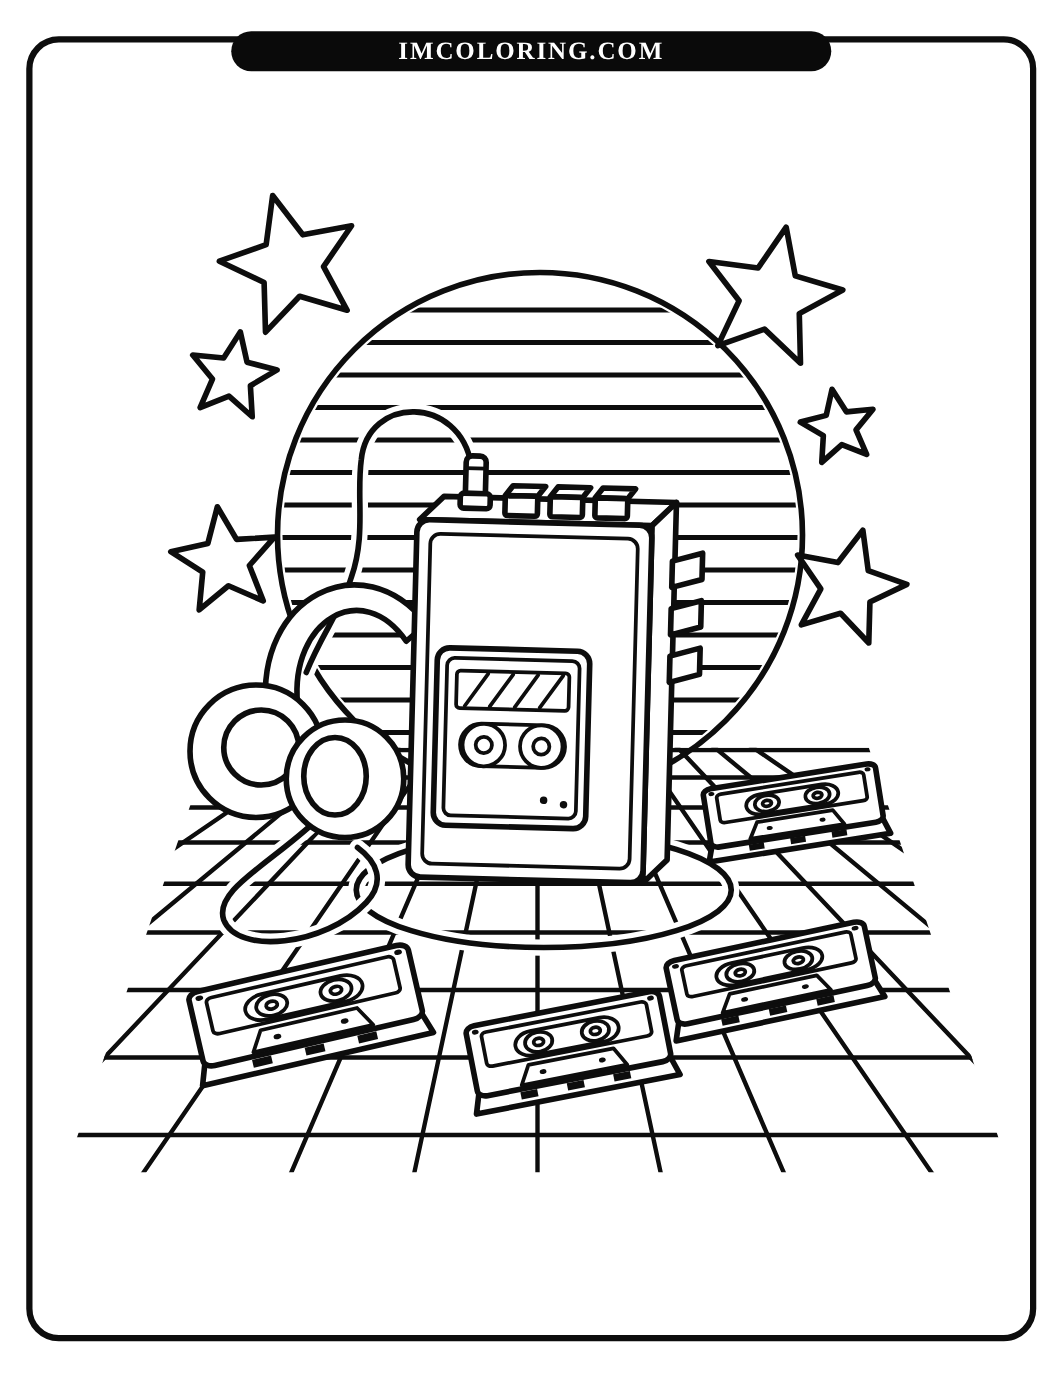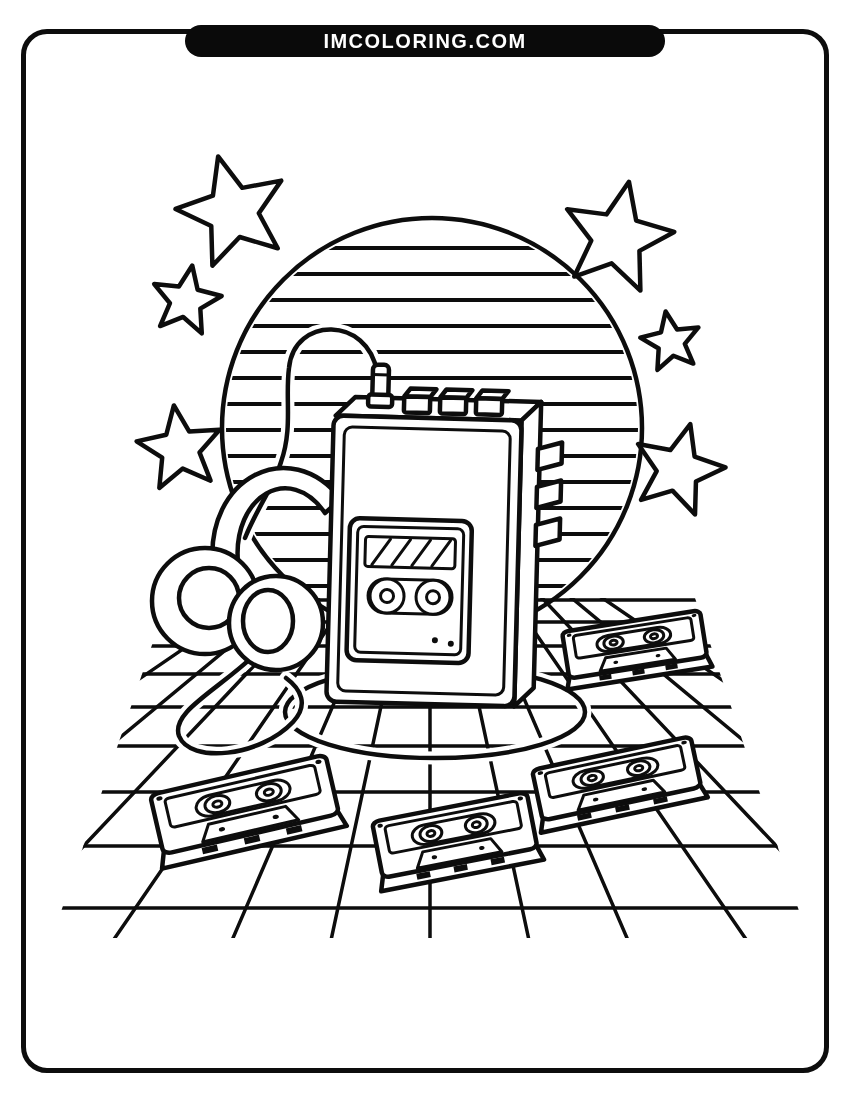--- a/index.html
+++ b/index.html
@@ -11,20 +11,21 @@
     position:absolute; left:21px; top:29px; width:808px; height:1044px;
     border:5px solid #0d0d0d; border-radius:26px; box-sizing:border-box;
     background:transparent; z-index:1;
   }
   .banner {
     position:absolute; top:25px; left:50%; transform:translateX(-50%);
     width:480px; height:32px; background:#0a0a0a; border-radius:17px;
     display:flex; align-items:center; justify-content:center;
     color:#ffffff; font-weight:bold; font-size:20px; letter-spacing:1.5px;
     z-index:3;
+    font-family:Liberation Serif, serif;
   }
   svg.art { position:absolute; left:0; top:0; z-index:2; }
 
   
   .ln  { fill:none;    stroke:#0d0d0d; stroke-width:4.5; stroke-linecap:round; stroke-linejoin:round; }
   .fw  { fill:#ffffff; stroke:#0d0d0d; stroke-width:4.5; stroke-linecap:round; stroke-linejoin:round; }
   .thin{ stroke-width:3; }
   .st  { fill:none; stroke:#0d0d0d; stroke-width:4; }
   .grid{ fill:none; stroke:#0d0d0d; stroke-width:3.5; }
   .under { fill:none; stroke:#ffffff; stroke-width:13; stroke-linecap:round; }

